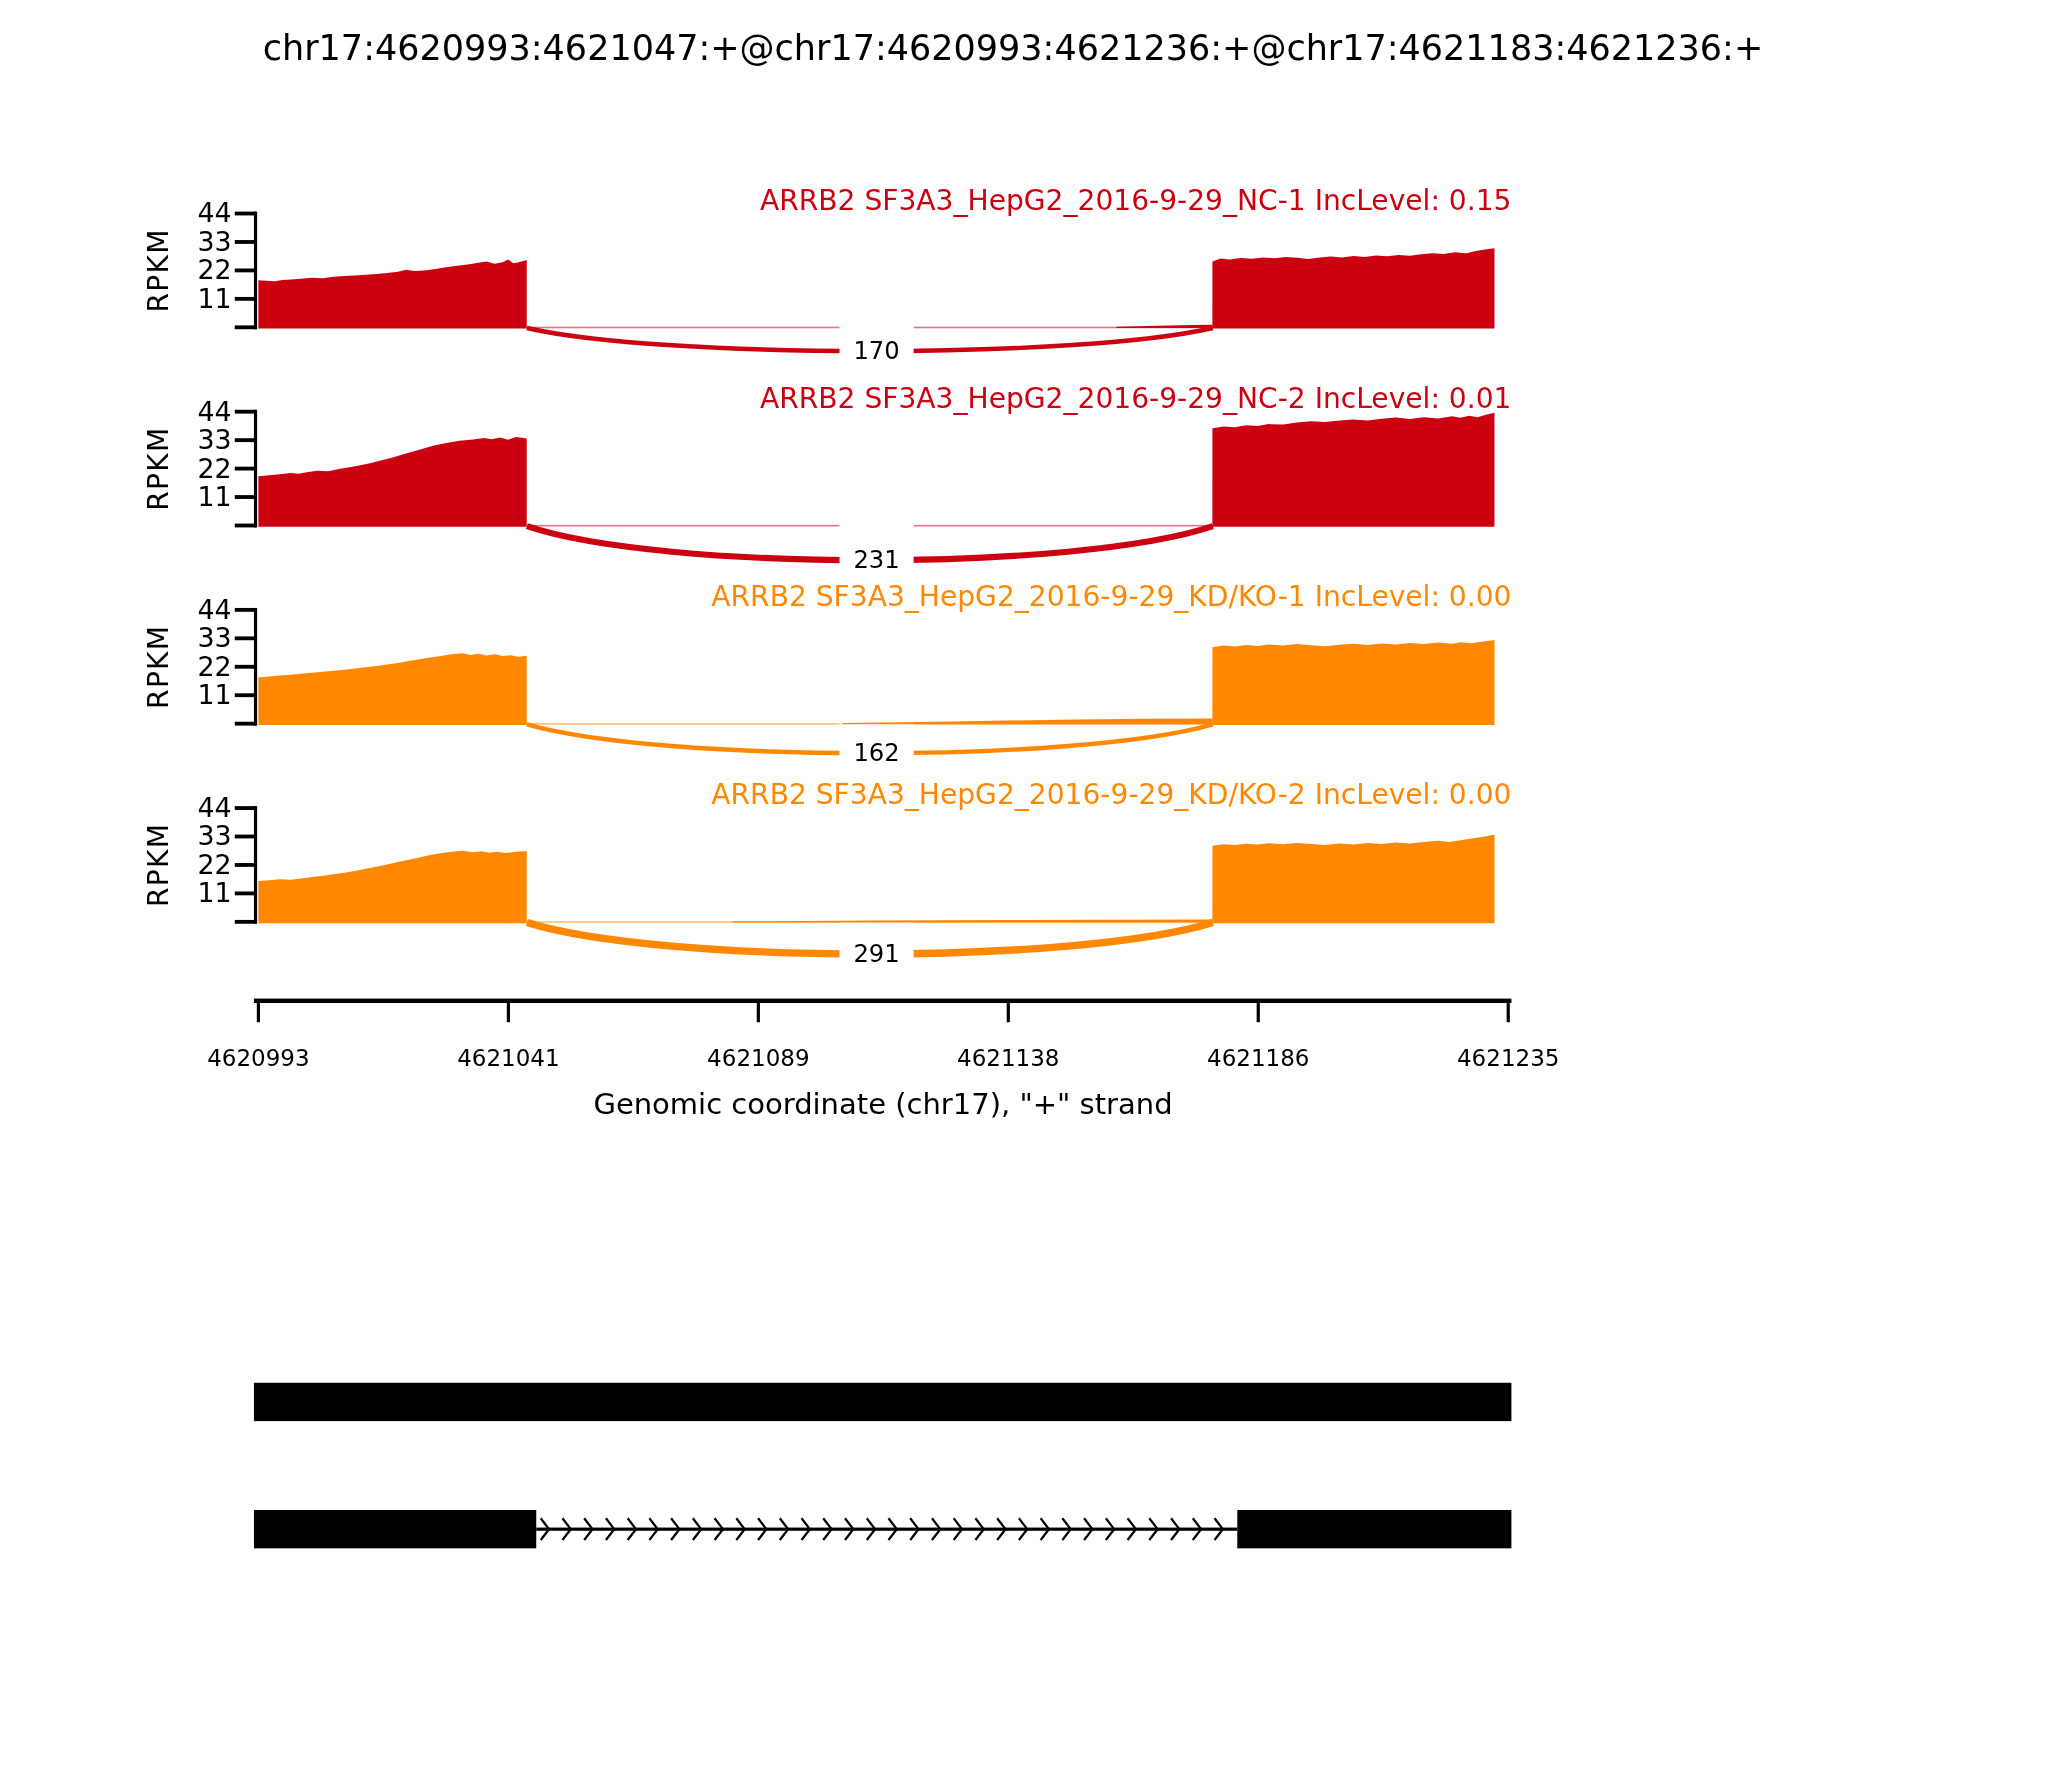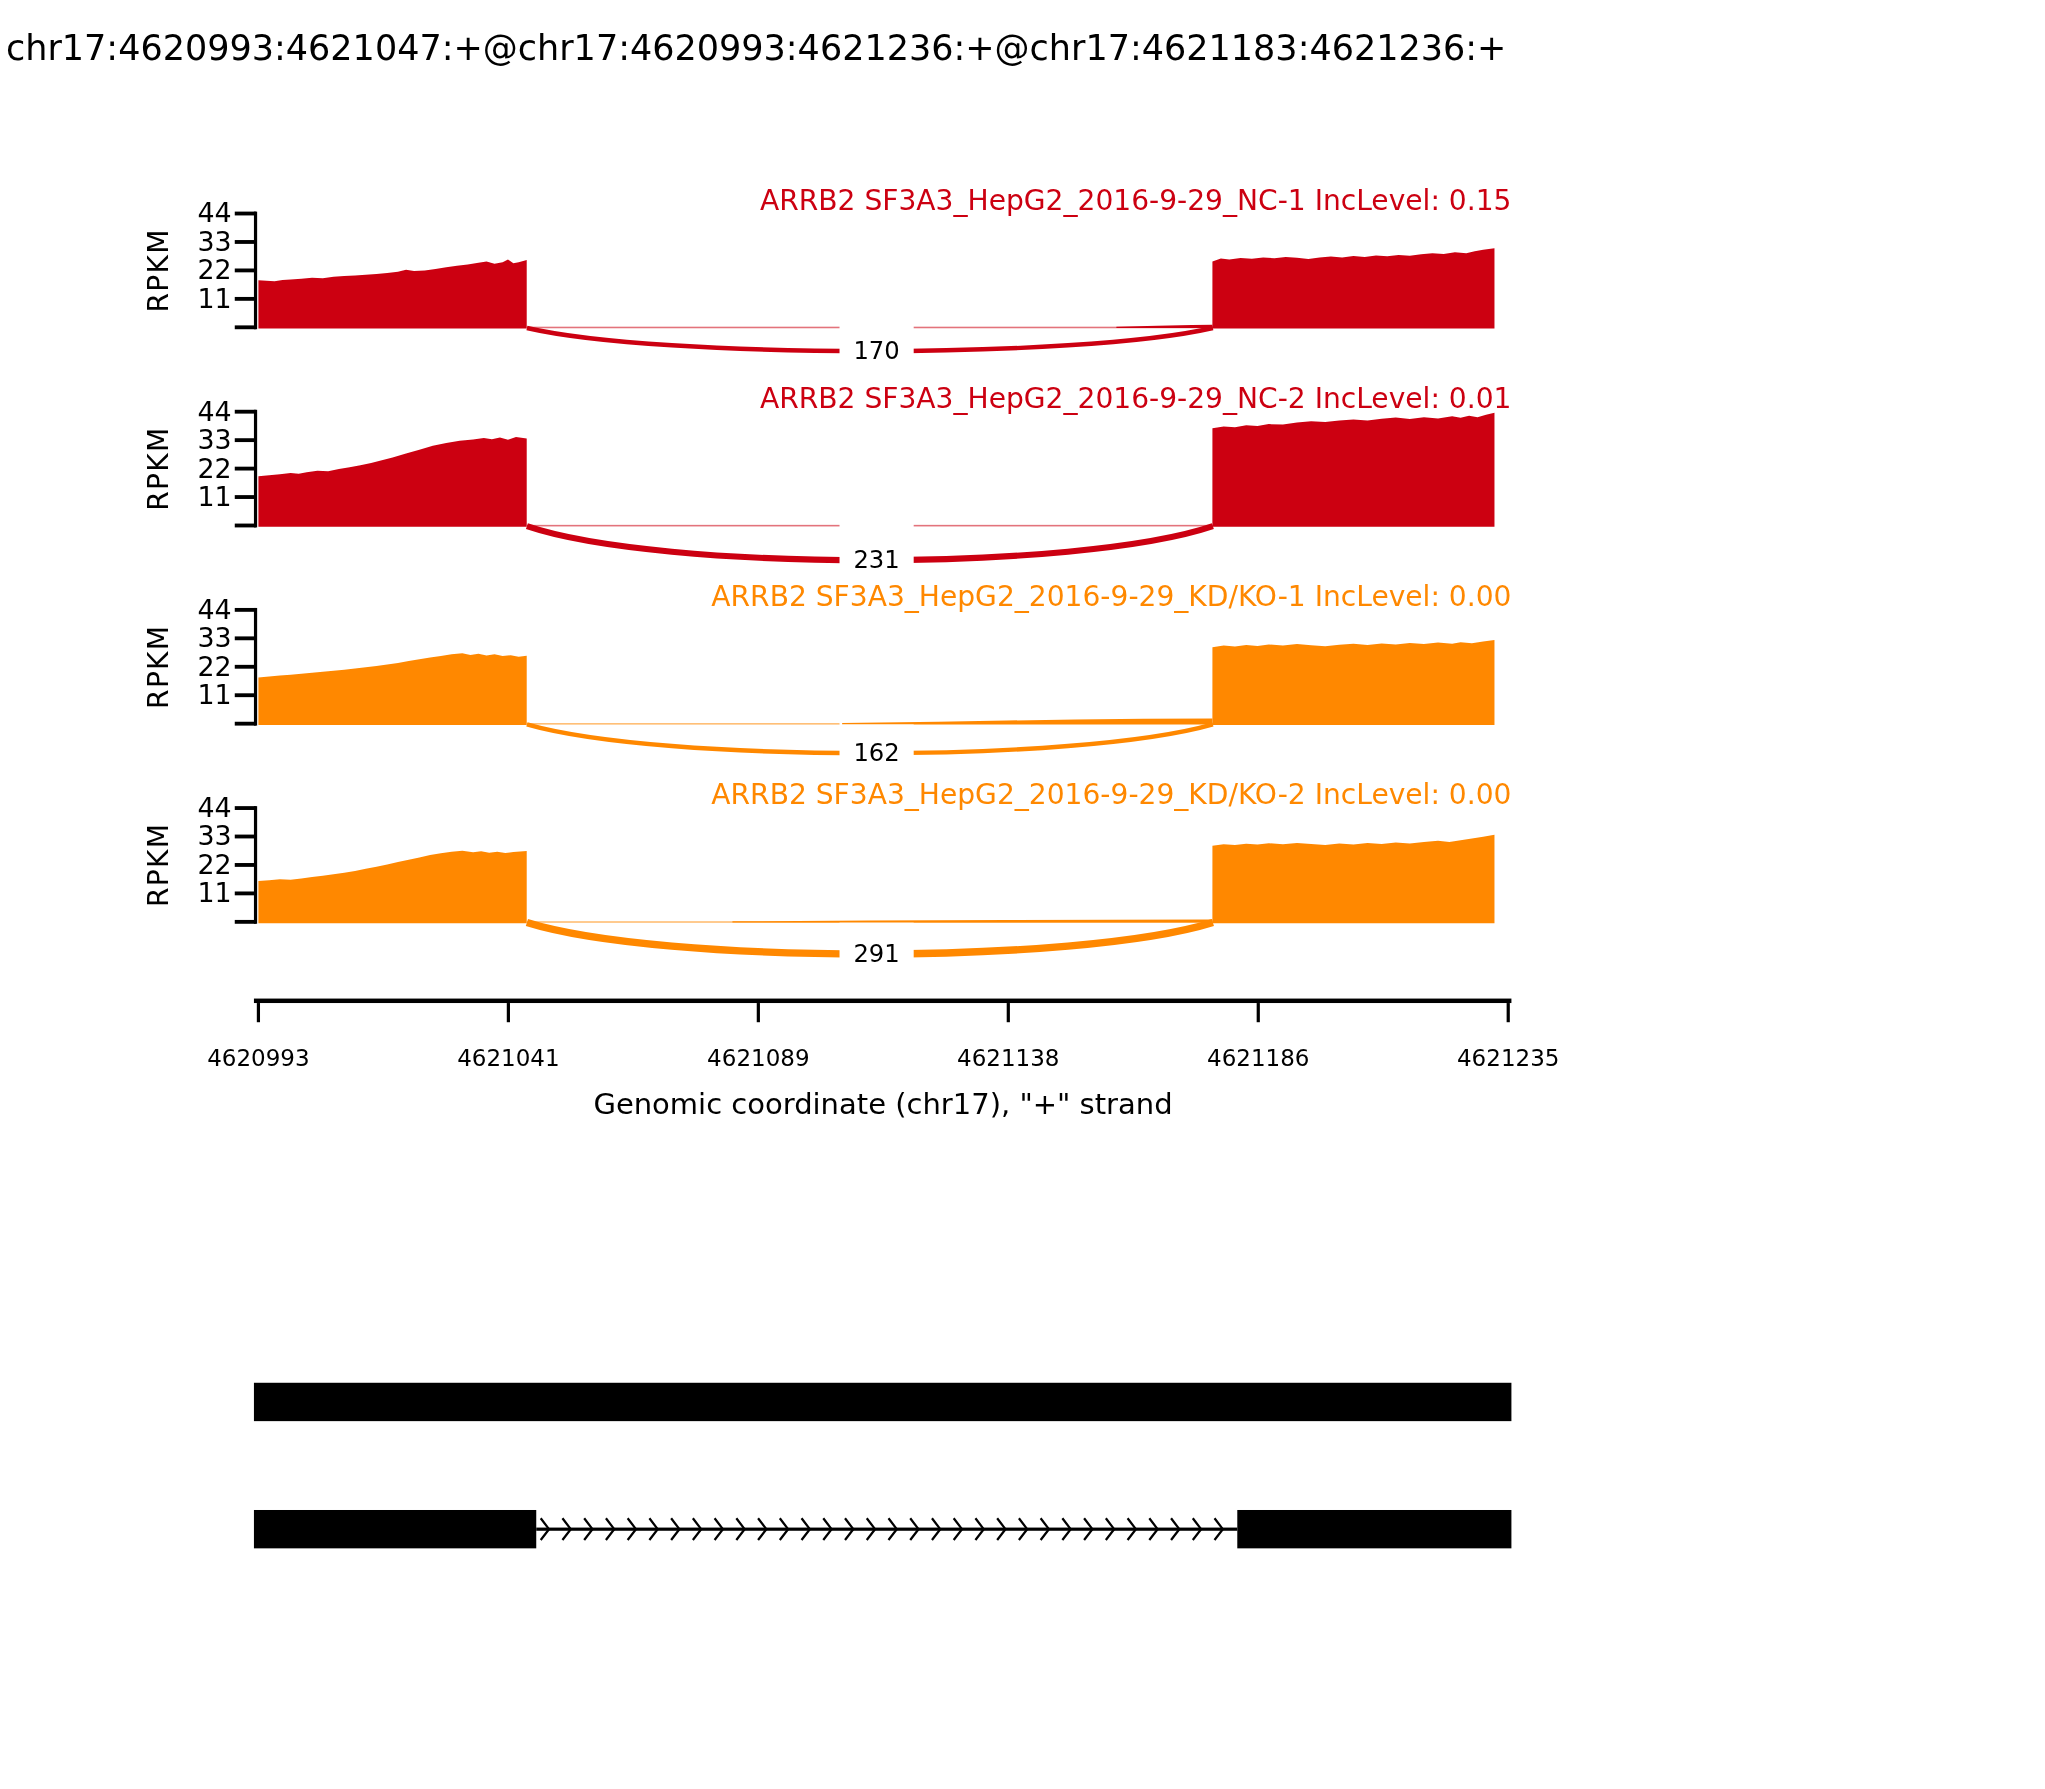--- a/index.html
+++ b/index.html
@@ -1,19 +1,19 @@
 <!DOCTYPE html>
 <html style="font-size:10.2px"><head>
 <meta charset="utf-8">
 <style>
   html,body{margin:0;padding:0;background:#ffffff;}
   body{width:2046px;height:1790px;position:relative;font-family:"DejaVu Sans",sans-serif;}
   .fig{position:absolute;left:0;top:0;width:2046px;height:1790px;background:#fff;}
-  .title{position:absolute;left:0;top:28px;width:2026px;text-align:left;
-         font-size:35px;color:#000;white-space:nowrap;margin-left:6px;}
+  .title{position:absolute;left:0;top:28px;width:2026px;text-align:center;
+         font-size:35px;color:#000;white-space:nowrap;}
   .xlabel{position:absolute;left:0;top:1087px;width:1766px;text-align:center;
           font-size:29px;color:#000;white-space:nowrap;}
   svg{position:absolute;left:0;top:0;}
   svg text{font-family:"DejaVu Sans",sans-serif;}
 </style>
 </head>
 <body>
 
 <div class="fig">
   <div class="title">chr17:4620993:4621047:+@chr17:4620993:4621236:+@chr17:4621183:4621236:+</div>

